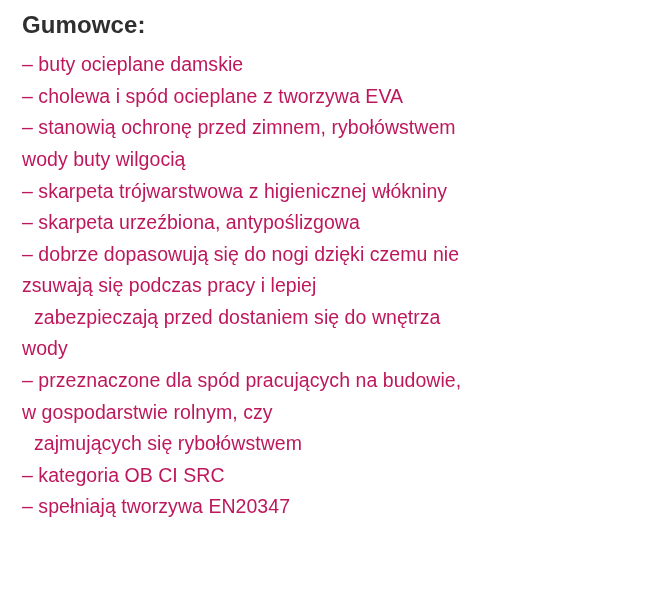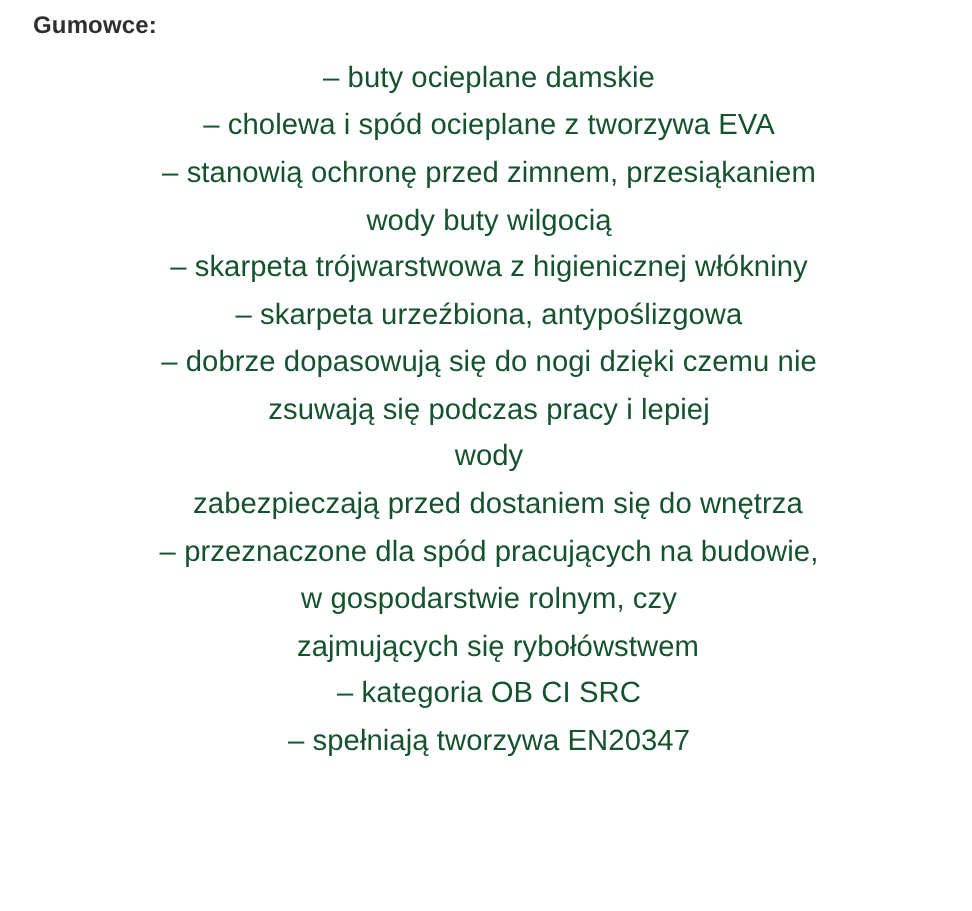--- a/index.html
+++ b/index.html
@@ -13,54 +13,53 @@
     font-family: "Liberation Sans", sans-serif;
     color: #3a3a3a;
     overflow: hidden;
   }
   .doc {
     padding: 6px 18px 0 22px;
     box-sizing: border-box;
     width: 648px;
   }
   .title {
-    font-size: 16px;
+    font-size: 24px;
     font-weight: bold;
     color: #2f2f2f;
     line-height: 1.55;
     margin: 0 0 6px 0;
     letter-spacing: 0.1px;
   }
   .line {
     font-size: 19.5px;
     line-height: 1.62;
-    color: #14532d;
+    color: #be185d;
     margin: 0;
     letter-spacing: 0.05px;
     white-space: pre-wrap;
-    text-align: center;
   }
   .line.indent {
     text-indent: 0;
     padding-left: 12px;
   }
 </style>
 </head>
 <body>
 
 <div class="doc">
   <div class="title">Gumowce:</div>
   <p class="line">– buty ocieplane damskie</p>
   <p class="line">– cholewa i spód ocieplane z tworzywa EVA</p>
-  <p class="line">– stanowią ochronę przed zimnem, przesiąkaniem</p>
+  <p class="line">– stanowią ochronę przed zimnem, rybołówstwem</p>
   <p class="line">wody buty wilgocią</p>
   <p class="line">– skarpeta trójwarstwowa z higienicznej włókniny</p>
   <p class="line">– skarpeta urzeźbiona, antypoślizgowa</p>
   <p class="line">– dobrze dopasowują się do nogi dzięki czemu nie</p>
   <p class="line">zsuwają się podczas pracy i lepiej</p>
+  <p class="line indent">zabezpieczają przed dostaniem się do wnętrza</p>
   <p class="line">wody</p>
-  <p class="line indent">zabezpieczają przed dostaniem się do wnętrza</p>
   <p class="line">– przeznaczone dla spód pracujących na budowie,</p>
   <p class="line">w gospodarstwie rolnym, czy</p>
   <p class="line indent">zajmujących się rybołówstwem</p>
   <p class="line">– kategoria OB CI SRC</p>
   <p class="line">– spełniają tworzywa EN20347</p>
 </div>
 
 </body></html>

